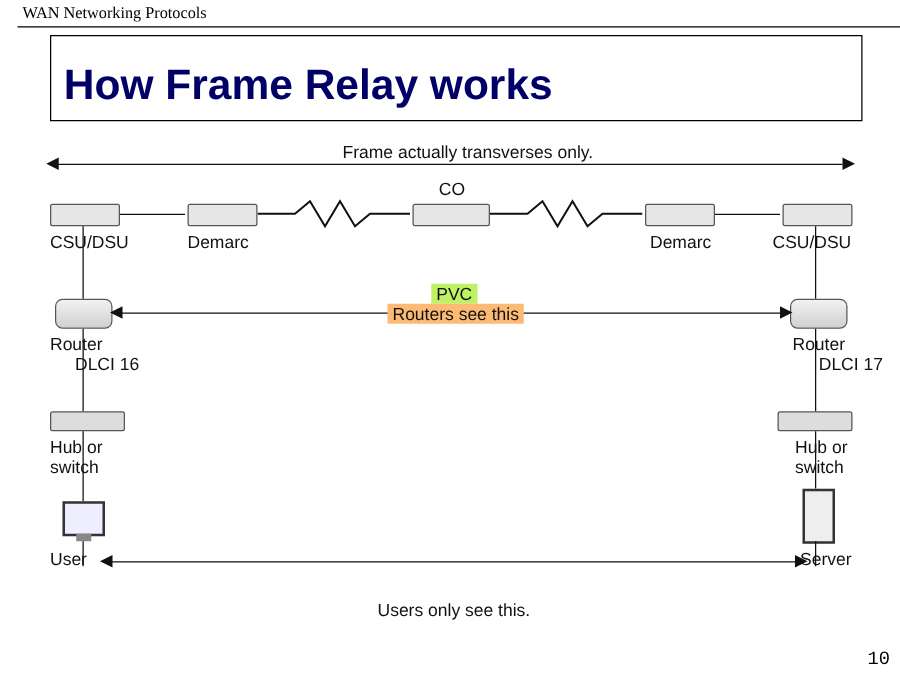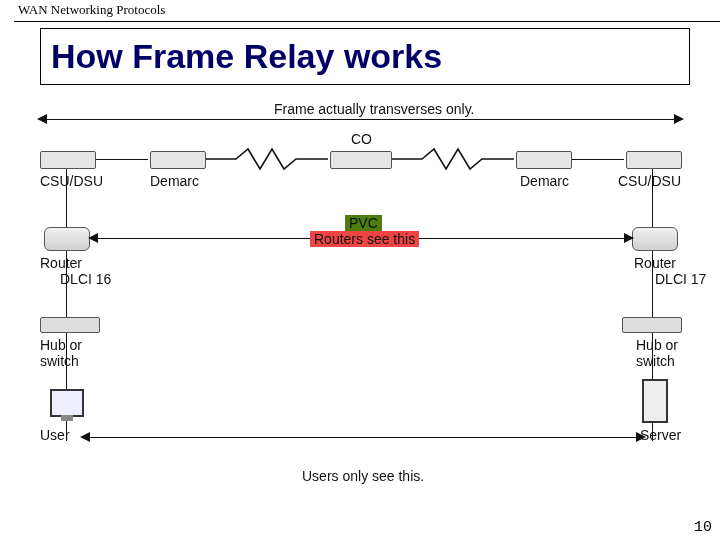--- a/index.html
+++ b/index.html
@@ -13,21 +13,21 @@
   }
   .header-strip {
     border-bottom: 1px solid #000;
     padding: 2px 4px 3px 4px;
     font-size: 13px;
     margin-left: 14px;
   }
   .title-box {
     margin: 6px 30px 0 40px;
     border: 1px solid #000;
-    padding: 8px 10px 8px 10px;
+    padding: 20px 10px 8px 10px;
   }
   .title-text {
     font-family: "Comic Sans MS", "Trebuchet MS", sans-serif;
     font-size: 34px;
     color: #000066;
     font-weight: bold;
   }
   .diagram {
     position: relative;
     margin: 22px 30px 0 40px;
@@ -141,22 +141,22 @@
 
   <div class="vline" style="left:26px;  top:62px; height:58px;"></div>
   <div class="vline" style="left:612px; top:62px; height:58px;"></div>
 
   <div class="device router" style="left:4px;   top:120px;"></div>
   <div class="device router" style="left:592px; top:120px;"></div>
 
   <div class="hline" style="left:52px; top:131px; width:536px;"></div>
   <div class="arrow-l" style="left:48px;  top:126px;"></div>
   <div class="arrow-r" style="left:584px; top:126px;"></div>
-  <div class="lbl" style="left:305px; top:108px; background:#4d7c0f; padding:0 4px;">PVC</div>
-  <div class="lbl" style="left:270px; top:124px; background:#ef4444; padding:0 4px;">Routers see this</div>
+  <div class="lbl" style="left:305px; top:108px; background:#bef264; padding:0 4px;">PVC</div>
+  <div class="lbl" style="left:270px; top:124px; background:#fdba74; padding:0 4px;">Routers see this</div>
 
   <div class="lbl" style="left:0px;   top:148px;">Router</div>
   <div class="lbl" style="left:0px;   top:164px;margin-left:20px;">DLCI 16</div>
   <div class="lbl" style="left:594px; top:148px;">Router</div>
   <div class="lbl" style="left:615px; top:164px;">DLCI 17</div>
 
   <div class="vline" style="left:26px;  top:144px; height:66px;"></div>
   <div class="vline" style="left:612px; top:144px; height:66px;"></div>
 
   <div class="device hub" style="left:0px;   top:210px;"></div>

